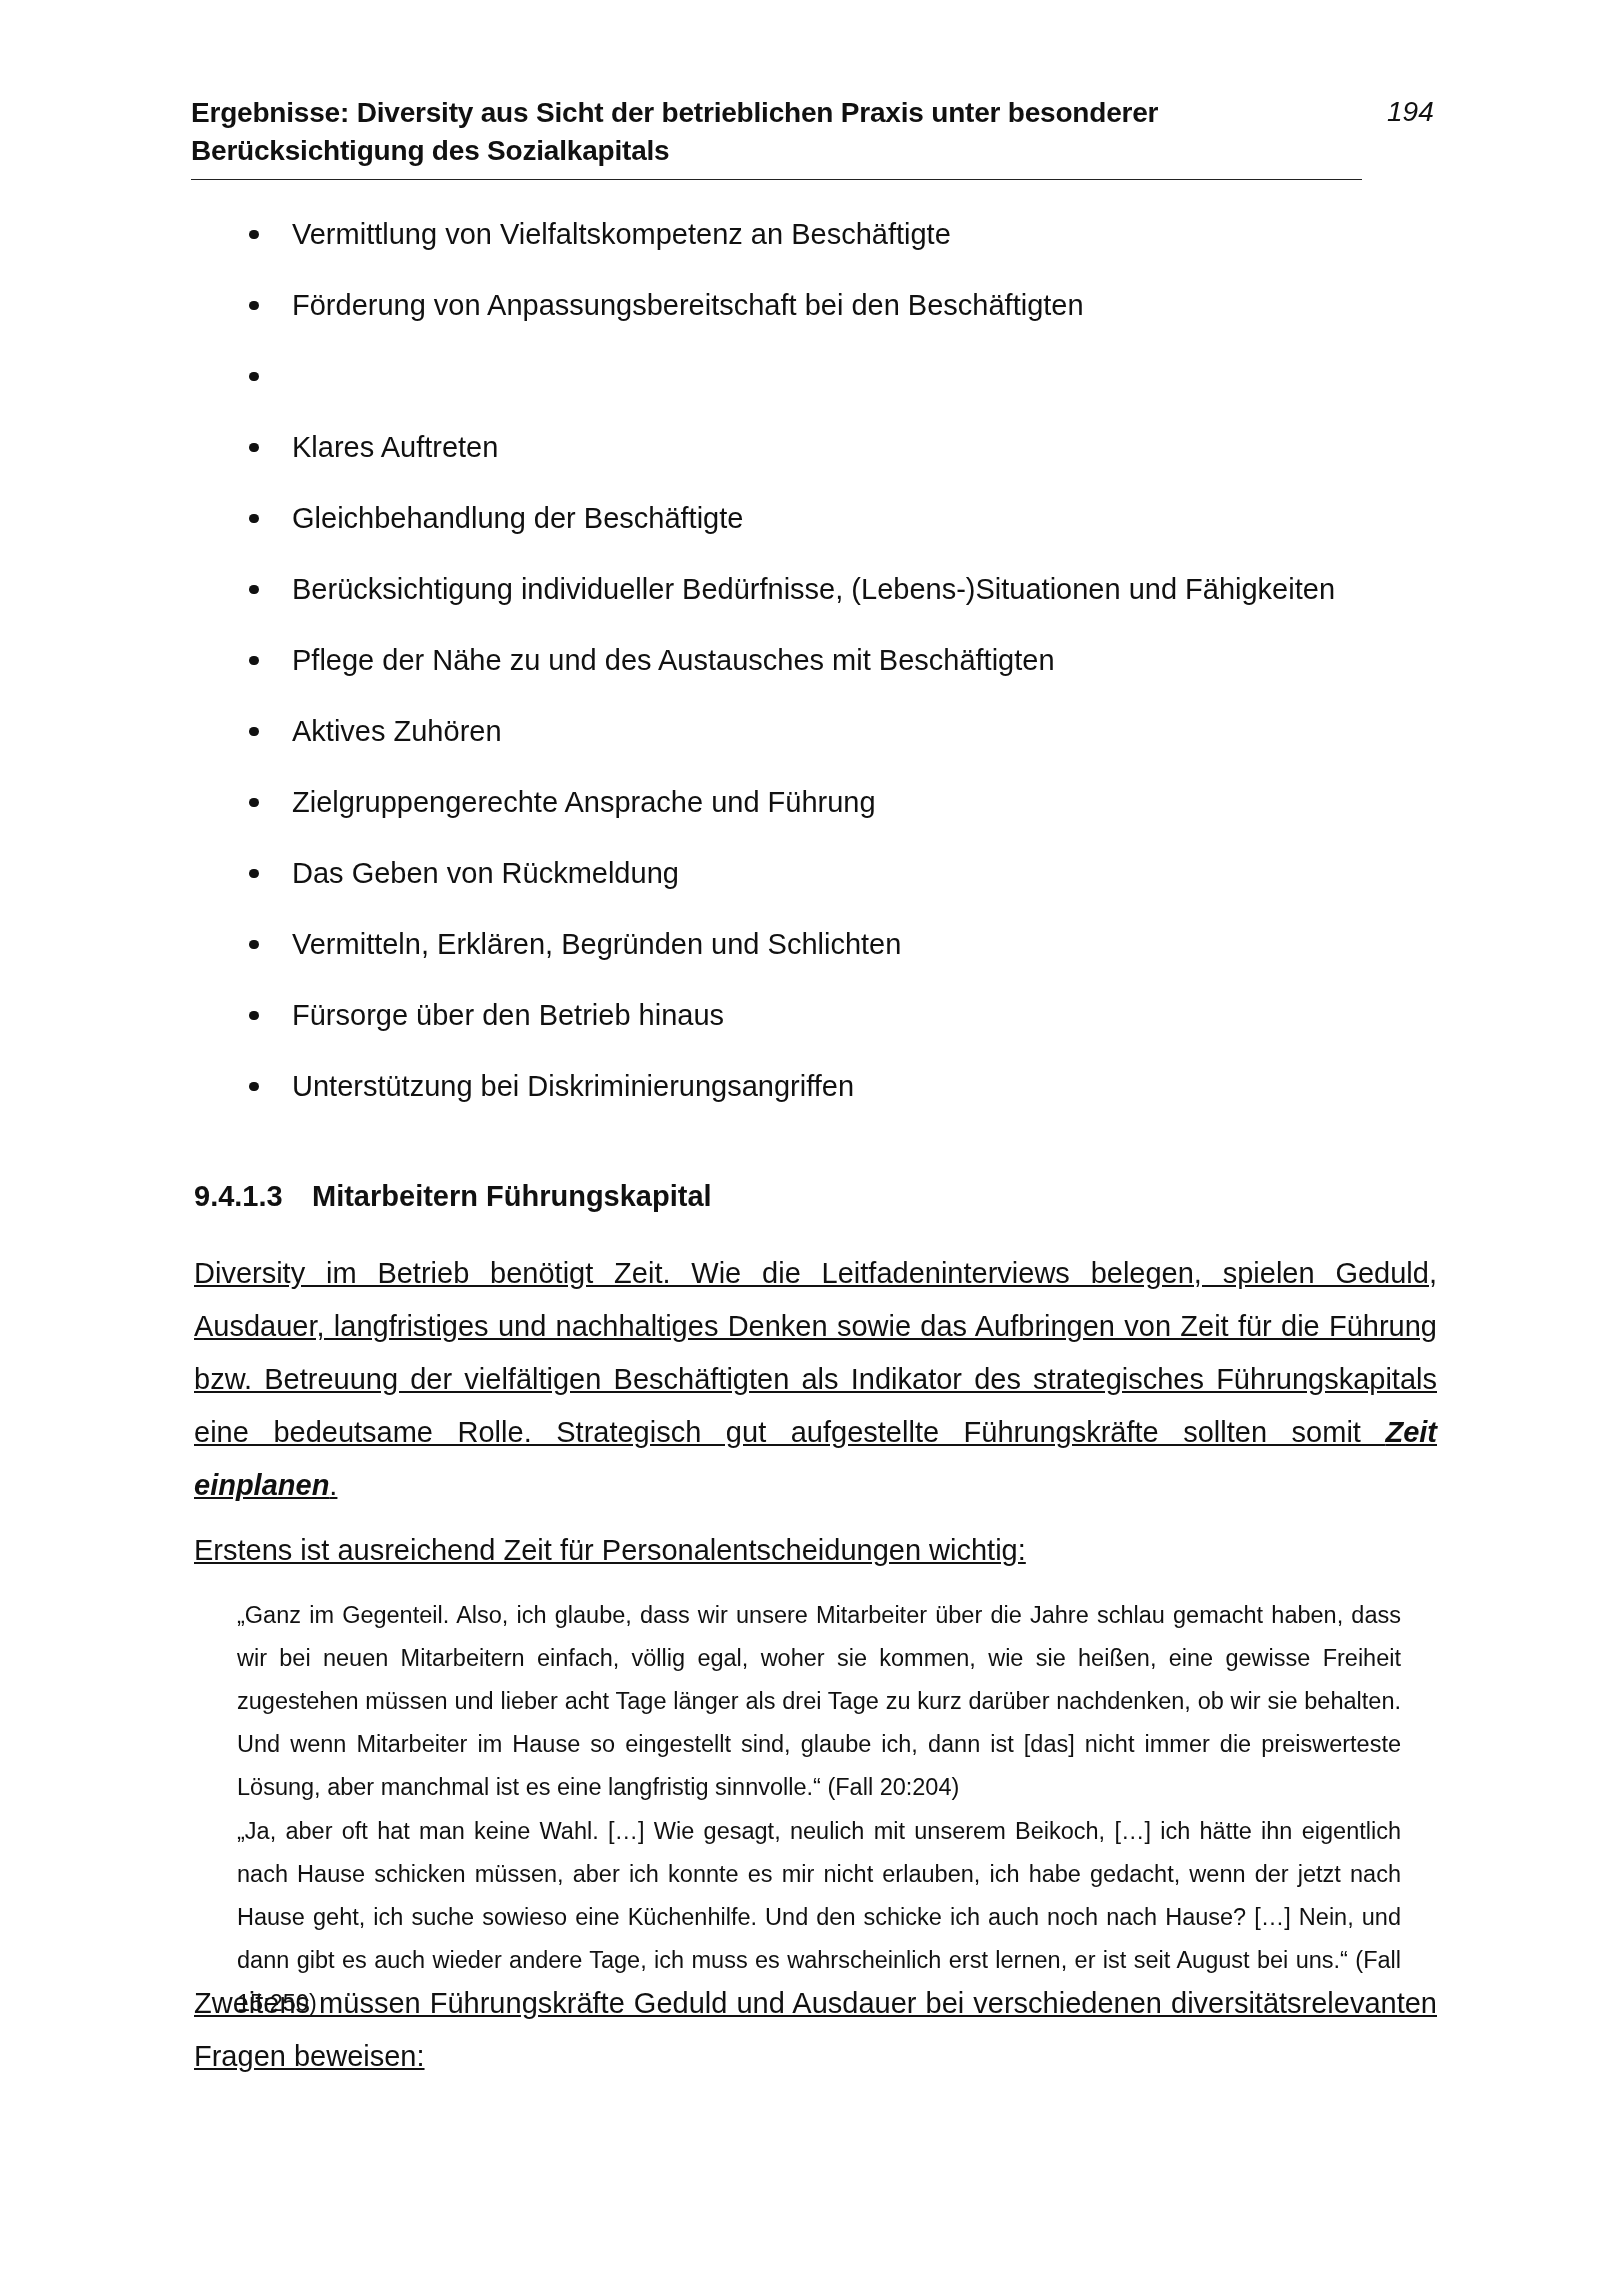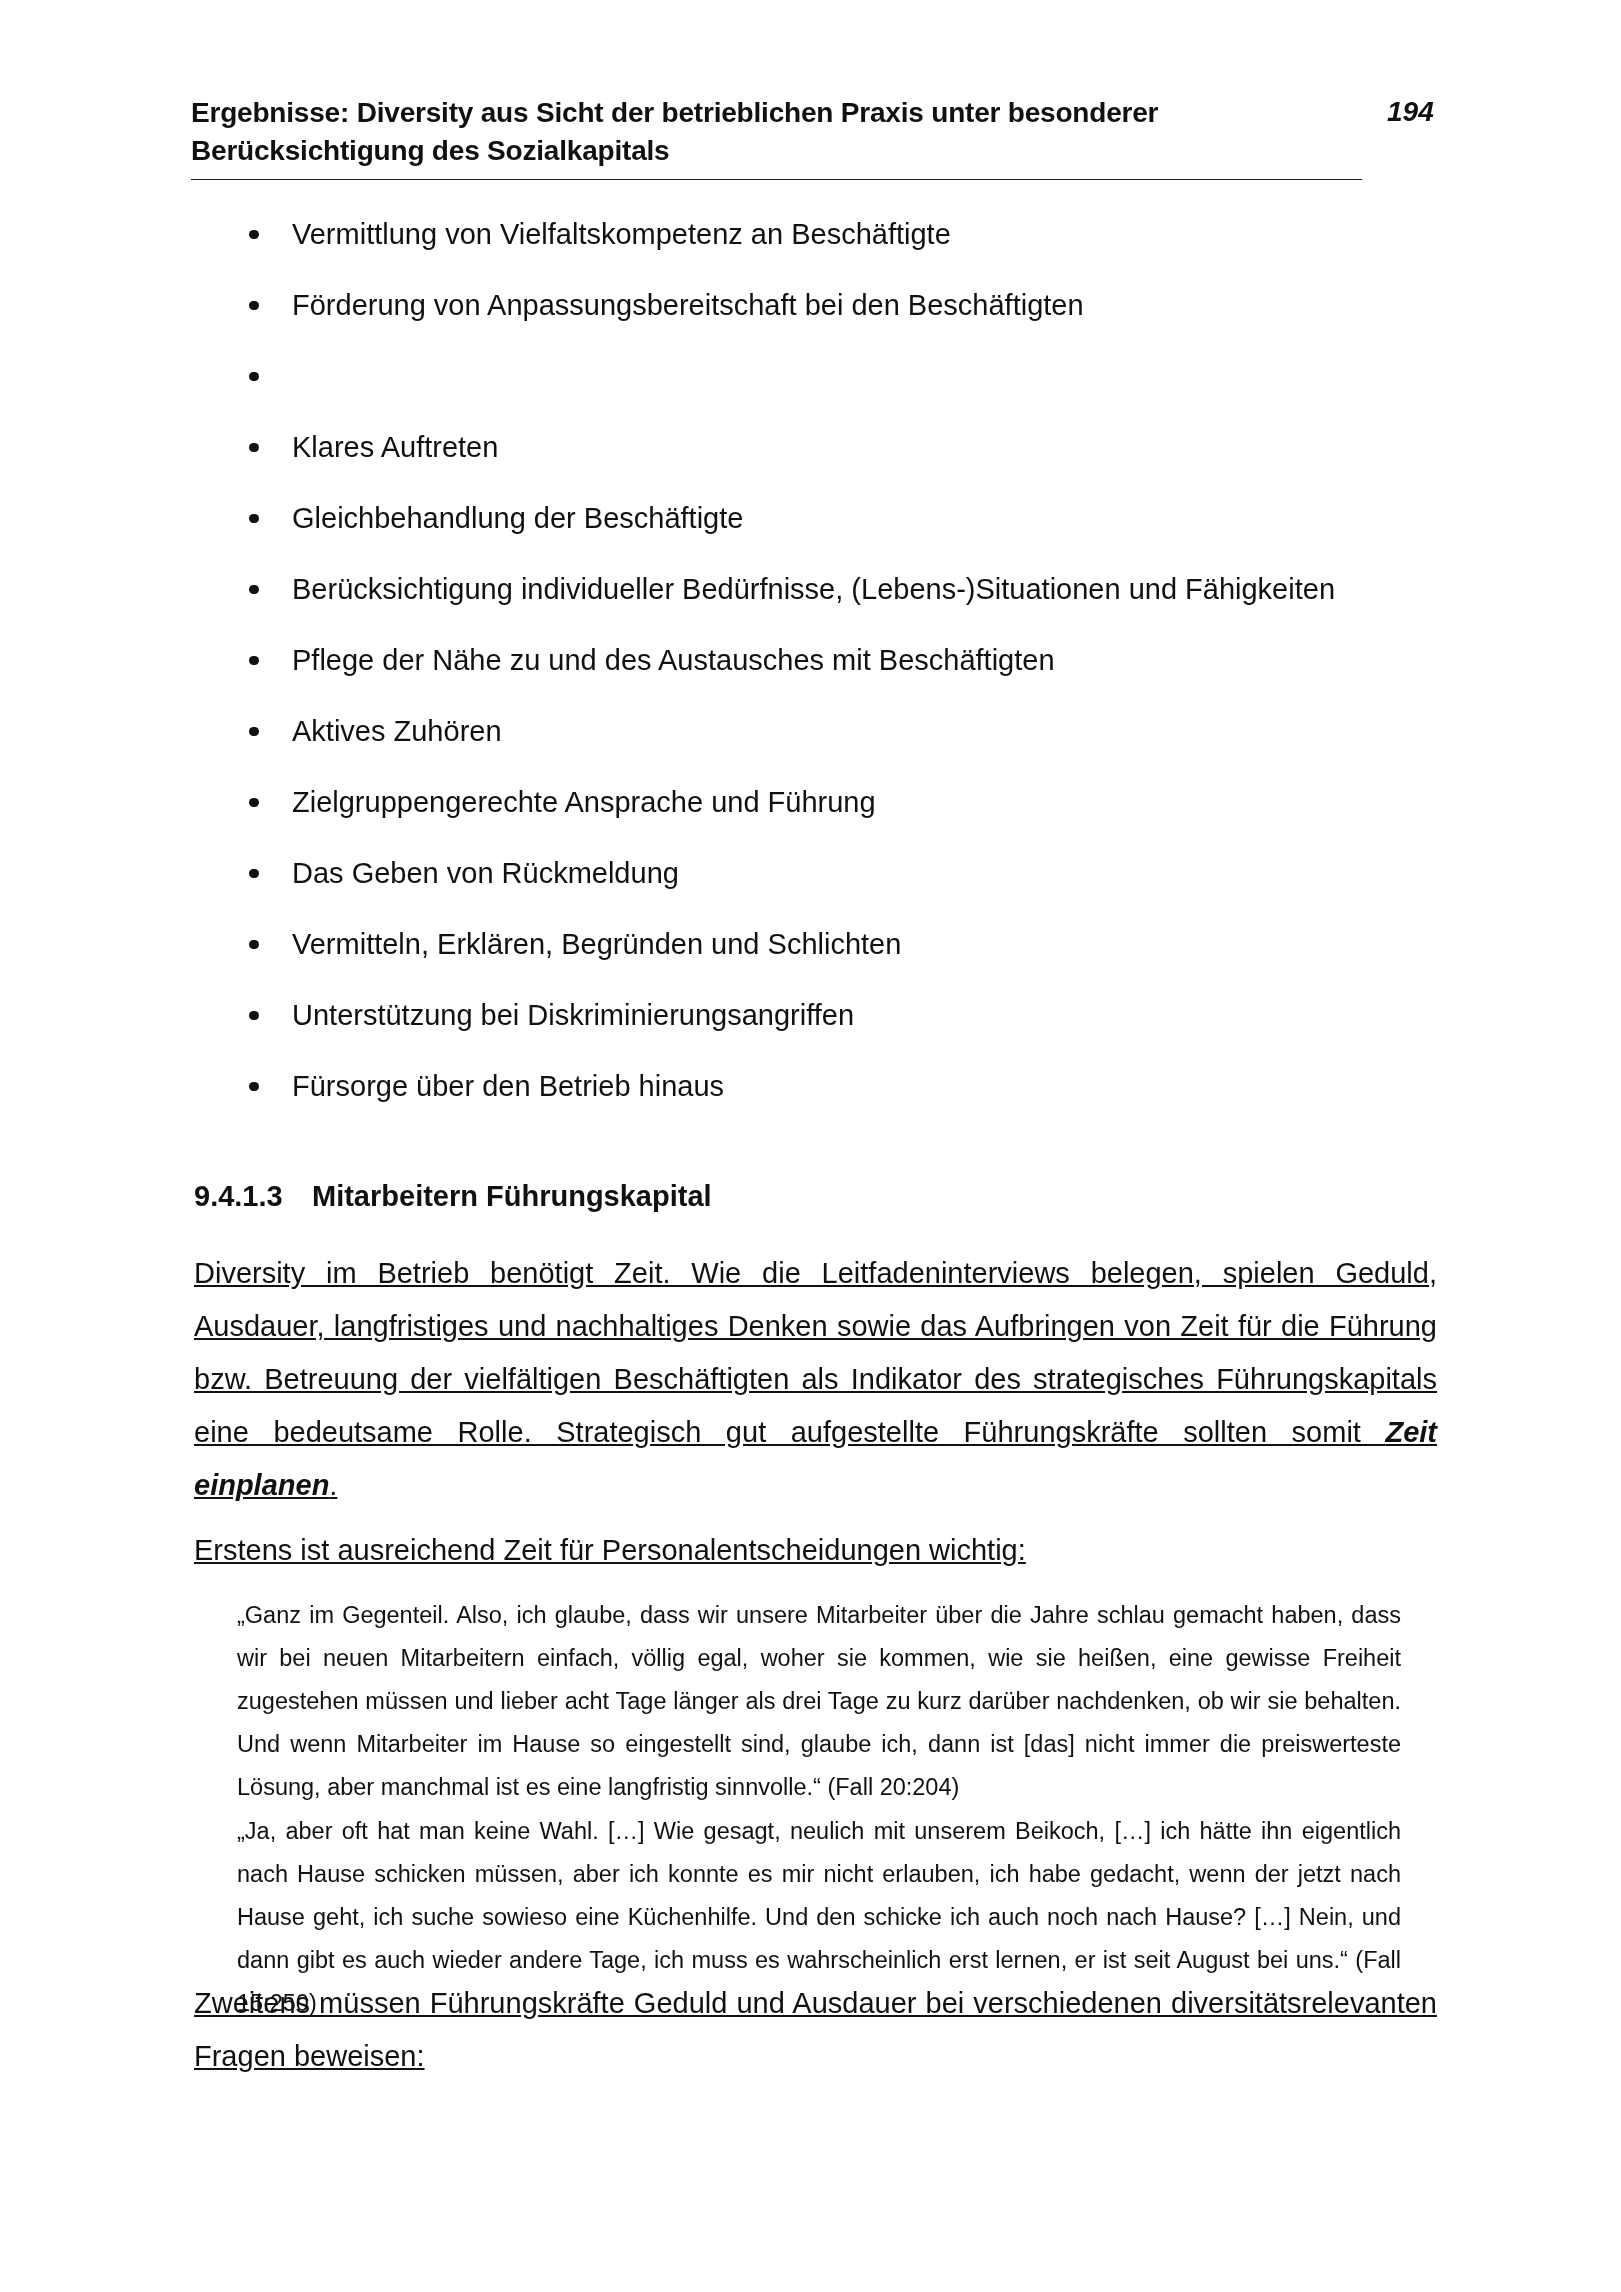--- a/index.html
+++ b/index.html
@@ -13,21 +13,21 @@
     .header-title {
       font-weight: bold; font-size: 28px; line-height: 38px;
       letter-spacing: -0.2px;
     }
     .header-rule {
       position: absolute; left: 191px; top: 179px; width: 1171px; height: 0;
       border-top: 1.5px solid #222;
     }
     .page-number {
       position: absolute; left: 1387px; top: 96px;
-      font-weight: bold; font-style: italic; font-size: 28px;
+      font-weight: normal; font-style: italic; font-size: 28px;
     }
     .bullets {
       position: absolute; left: 245px; top: 213px; margin: 0; padding: 0; list-style: none;
     }
     .bullets li {
       position: relative; font-size: 29px; height: 71px; line-height: 43px;
       padding-left: 47px;
     }
     .bullets li .dot {
       position: absolute; left: 3.9px; top: 16.7px; width: 9.8px; height: 9.8px;
@@ -67,22 +67,22 @@
   <li><span class="dot"></span><span>Förderung von Anpassungsbereitschaft bei den Beschäftigten</span></li>
   <li><span class="dot"></span></li>
   <li><span class="dot"></span><span>Klares Auftreten</span></li>
   <li><span class="dot"></span><span>Gleichbehandlung der Beschäftigte</span></li>
   <li><span class="dot"></span><span>Berücksichtigung individueller Bedürfnisse, (Lebens-)Situationen und Fähigkeiten</span></li>
   <li><span class="dot"></span><span>Pflege der Nähe zu und des Austausches mit Beschäftigten</span></li>
   <li><span class="dot"></span><span>Aktives Zuhören</span></li>
   <li><span class="dot"></span><span>Zielgruppengerechte Ansprache und Führung</span></li>
   <li><span class="dot"></span><span>Das Geben von Rückmeldung</span></li>
   <li><span class="dot"></span><span>Vermitteln, Erklären, Begründen und Schlichten</span></li>
+  <li><span class="dot"></span><span>Fürsorge über den Betrieb hinaus</span></li>
   <li><span class="dot"></span><span>Unterstützung bei Diskriminierungsangriffen</span></li>
-  <li><span class="dot"></span><span>Fürsorge über den Betrieb hinaus</span></li>
 </ul>
 
 <div class="section-heading">
   <span class="num">9.4.1.3</span><span>Mitarbeitern Führungskapital</span>
 </div>
 
 <p class="para p1"><span>Diversity im Betrieb benötigt Zeit. Wie die Leitfadeninterviews belegen, spielen Geduld, Ausdauer, langfristiges und nachhaltiges Denken sowie das Aufbringen von Zeit für die Führung bzw. Betreuung der vielfältigen Beschäftigten als Indikator des strategisches Führungskapitals eine bedeutsame Rolle. Strategisch gut aufgestellte Führungskräfte sollten somit </span><span class="emph">Zeit einplanen</span><span>.</span></p>
 
 <p class="para p2">Erstens ist ausreichend Zeit für Personalentscheidungen wichtig:</p>
 

